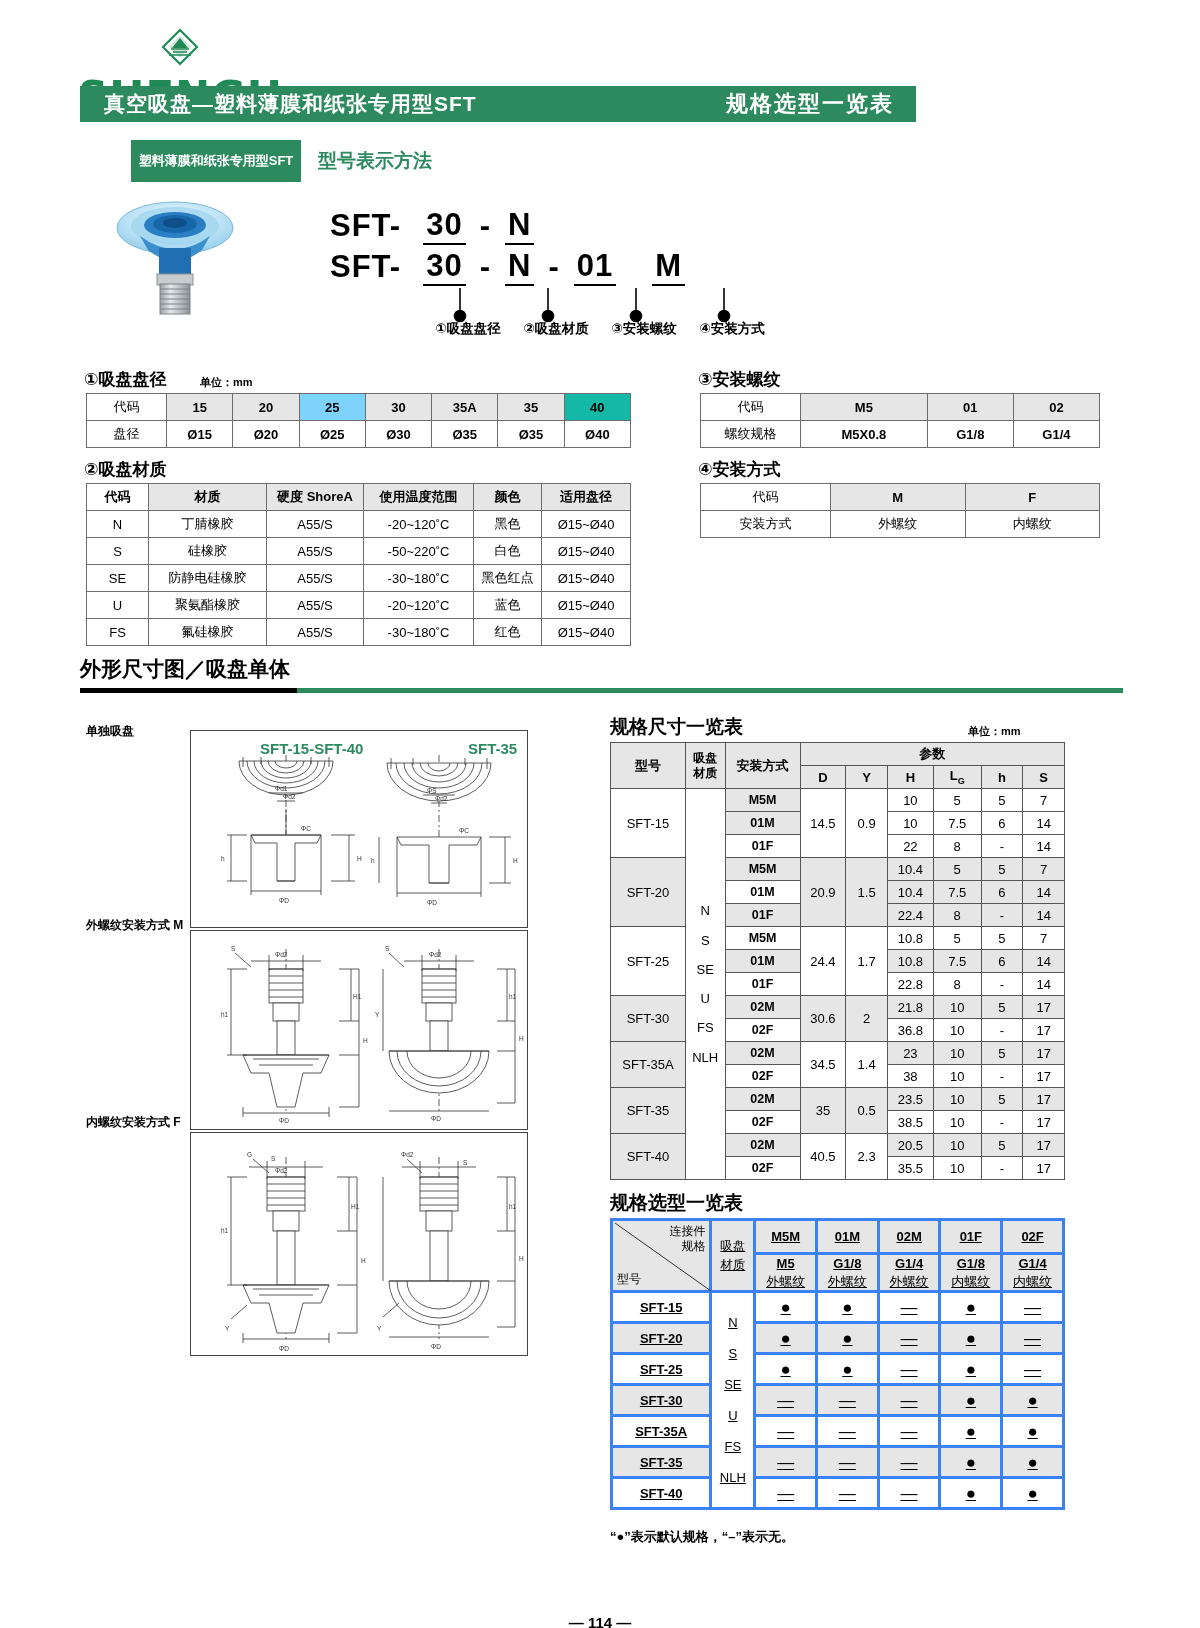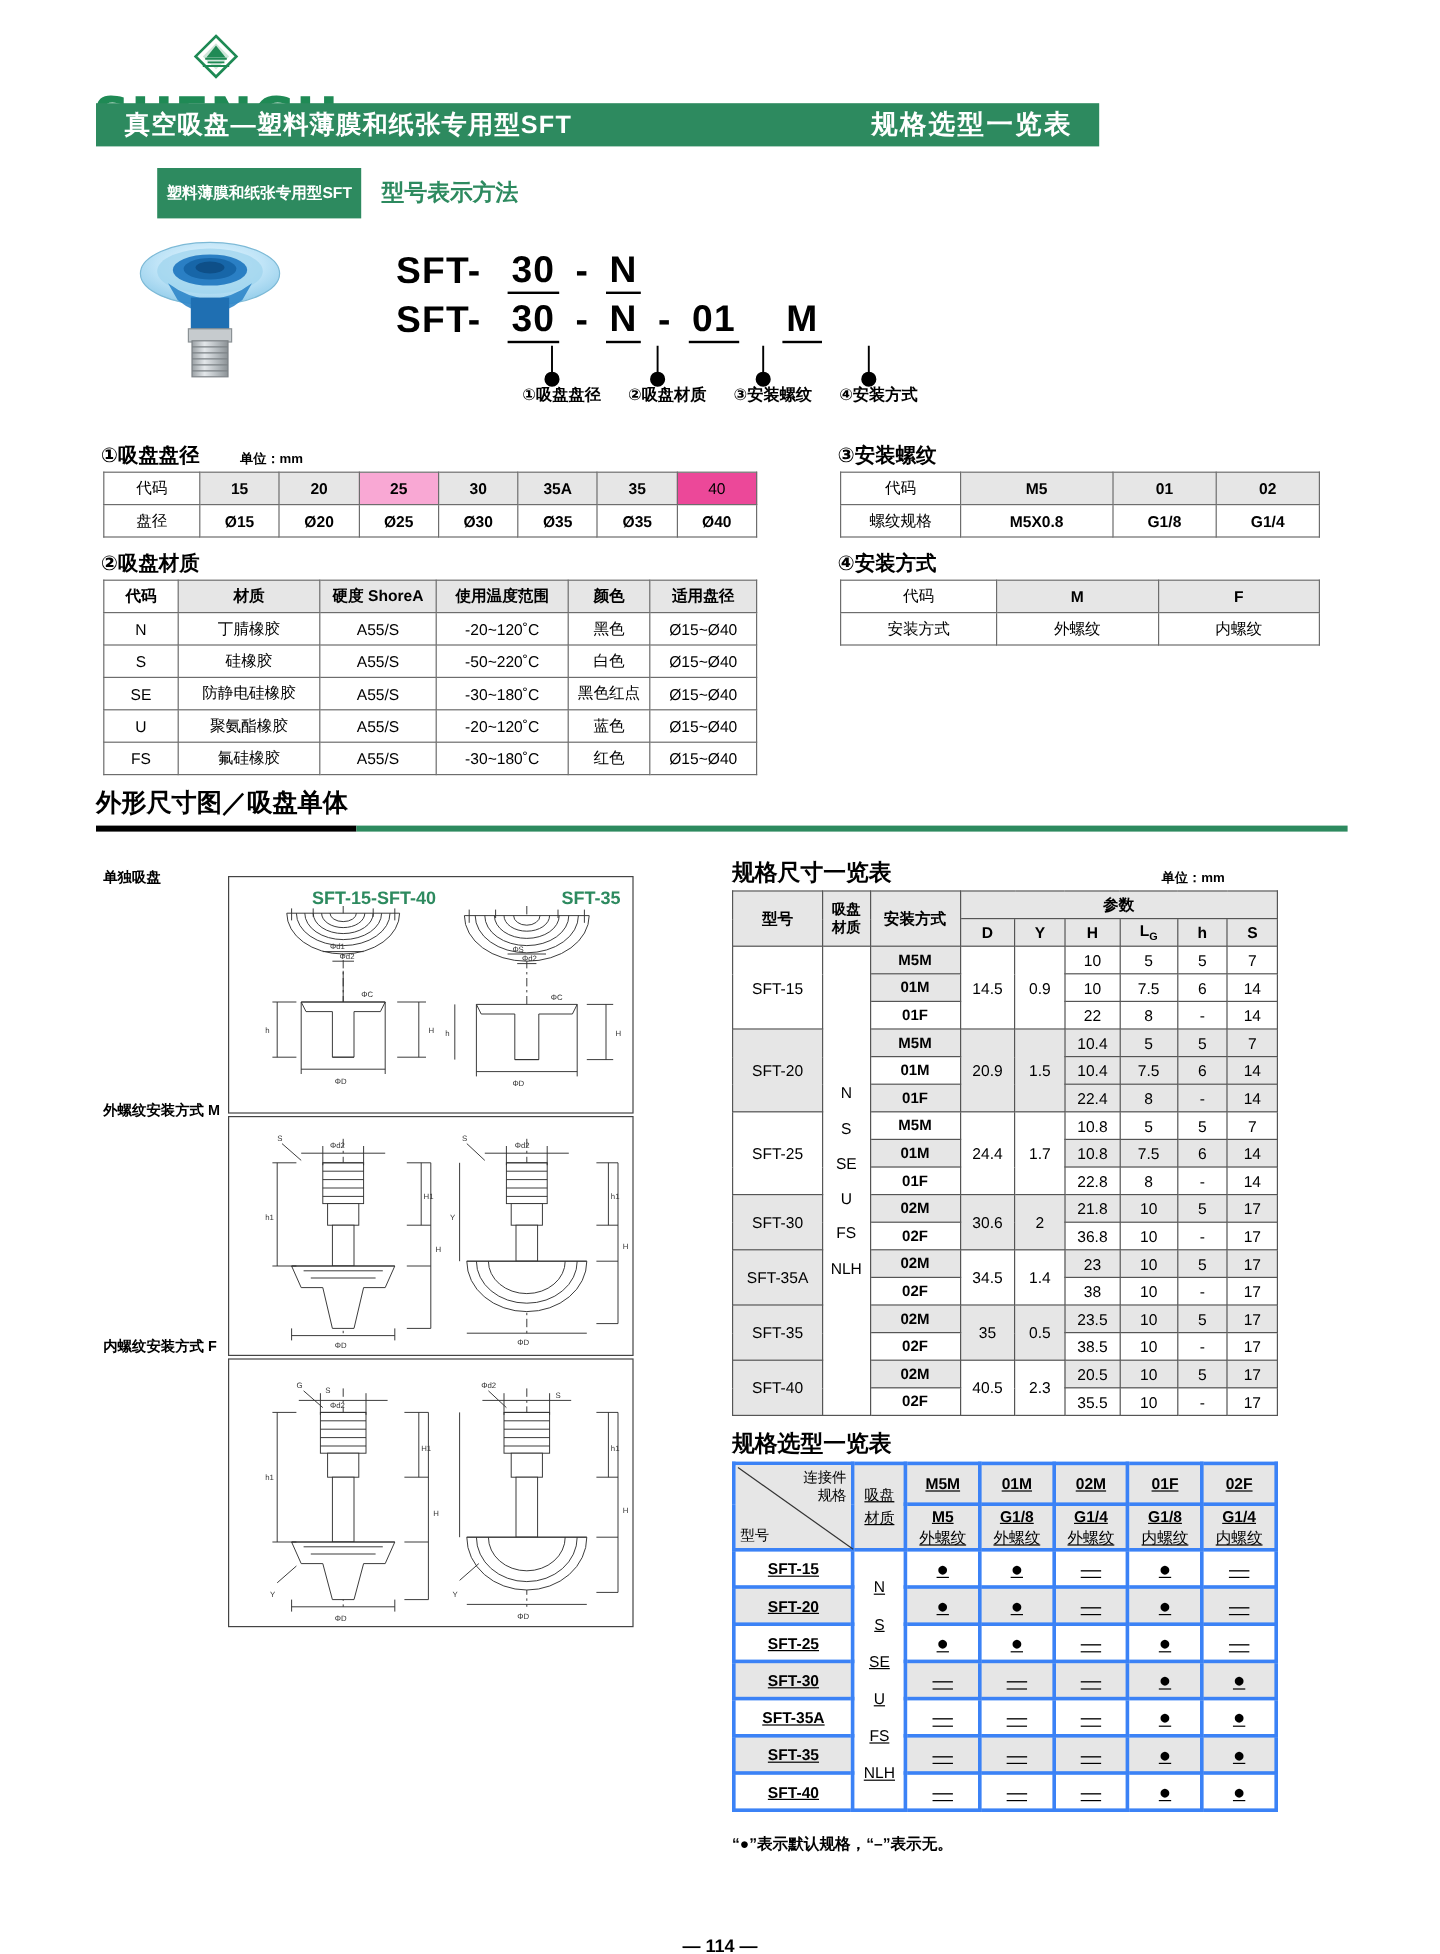--- a/index.html
+++ b/index.html
@@ -207,25 +207,25 @@
   </div>
 
   <div class="sec-h lbl-dia">①吸盘盘径</div>
   <div class="unit-note u-dia">单位：mm</div>
   <table class="gt" id="tbl-dia">
     <tbody>
         <tr>
       <td style="width:80px">代码</td>
       <td style="background:#e6e6e6;font-weight:bold">15</td>
       <td style="background:#e6e6e6;font-weight:bold">20</td>
-      <td style="background:#f9a8d4;font-weight:bold">25</td>
+      <td style="background:#7dd3fc;font-weight:bold">25</td>
       <td style="background:#e6e6e6;font-weight:bold">30</td>
       <td style="background:#e6e6e6;font-weight:bold">35A</td>
       <td style="background:#e6e6e6;font-weight:bold">35</td>
-      <td style="background:#ec4899;font-weight:normal">40</td>
+      <td style="background:#14b8a6;font-weight:bold">40</td>
     </tr>
     <tr>
       <td>盘径</td>
       <td style="font-weight:bold">Ø15</td>
       <td style="font-weight:bold">Ø20</td>
       <td style="font-weight:bold">Ø25</td>
       <td style="font-weight:bold">Ø30</td>
       <td style="font-weight:bold">Ø35</td>
       <td style="font-weight:bold">Ø35</td>
       <td style="font-weight:bold">Ø40</td>

